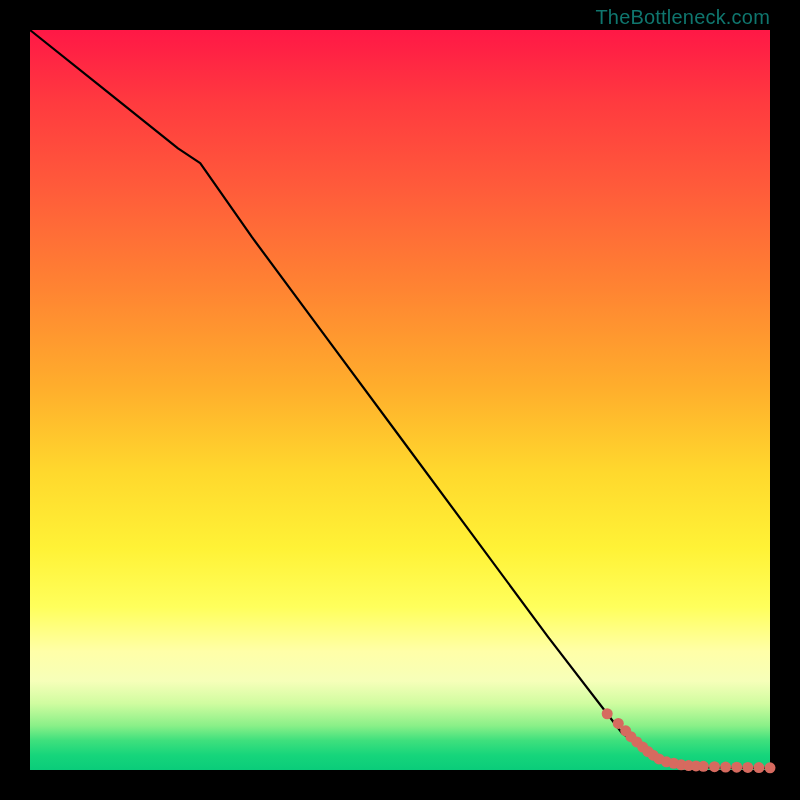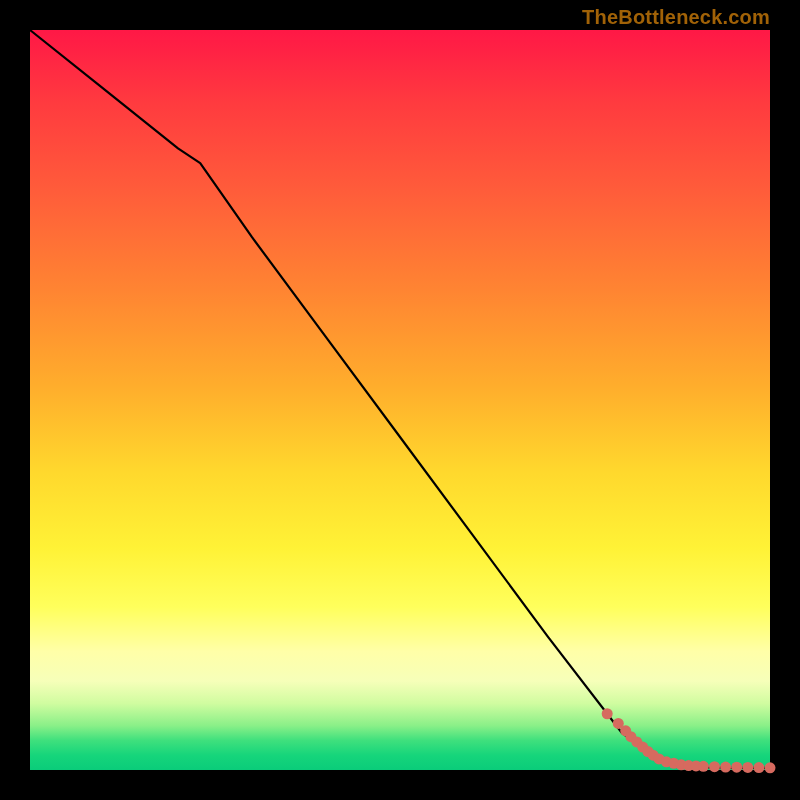--- a/index.html
+++ b/index.html
@@ -40,23 +40,23 @@
       #8af088 94%,
       #3fe07d 96%,
       #16d57b 98%,
       #0acc7a 100%
     );
   }
   .attribution {
     position: absolute;
     top: 6px;
     right: 30px;
-    color: #a16207;
+    color: #0f766e;
     font-size: 20px;
-    font-weight: 700;
+    font-weight: 400;
     letter-spacing: 0.2px;
     user-select: none;
   }
   svg.overlay {
     position: absolute;
     left: 0;
     top: 0;
     width: 740px;
     height: 740px;
     overflow: visible;

